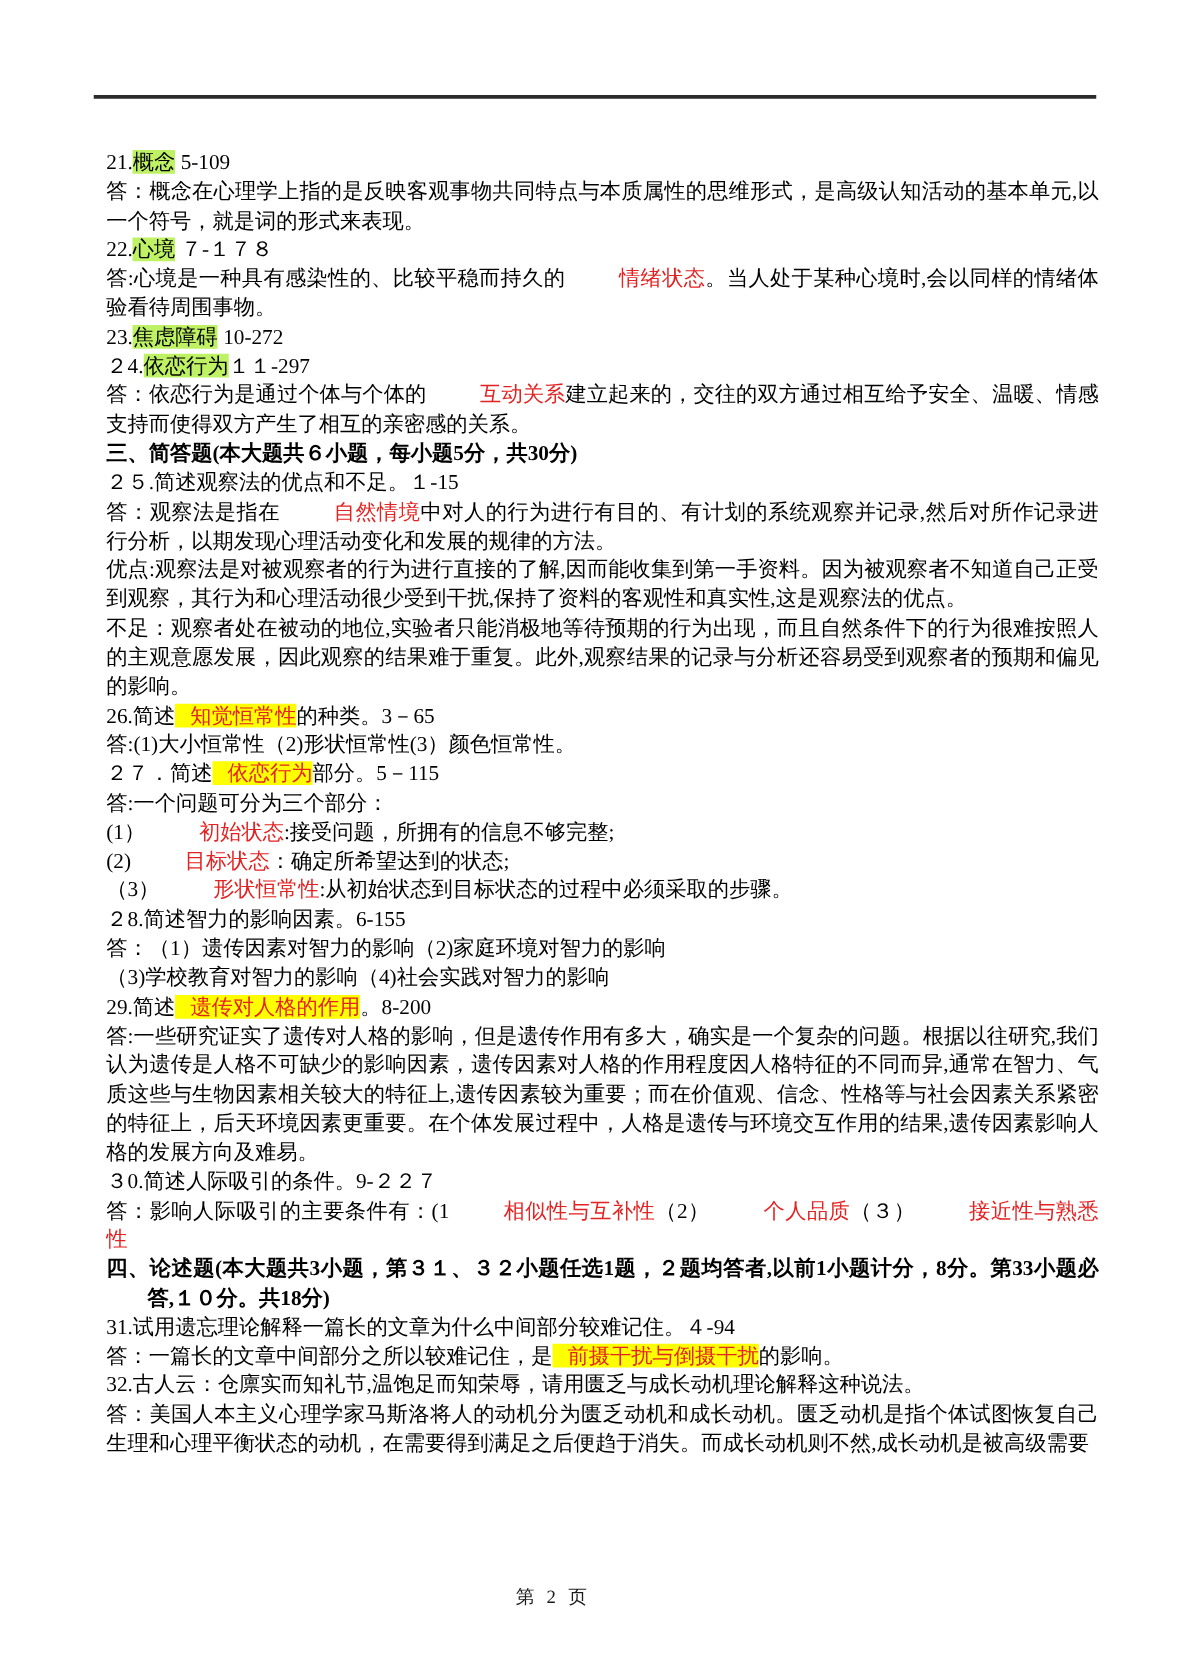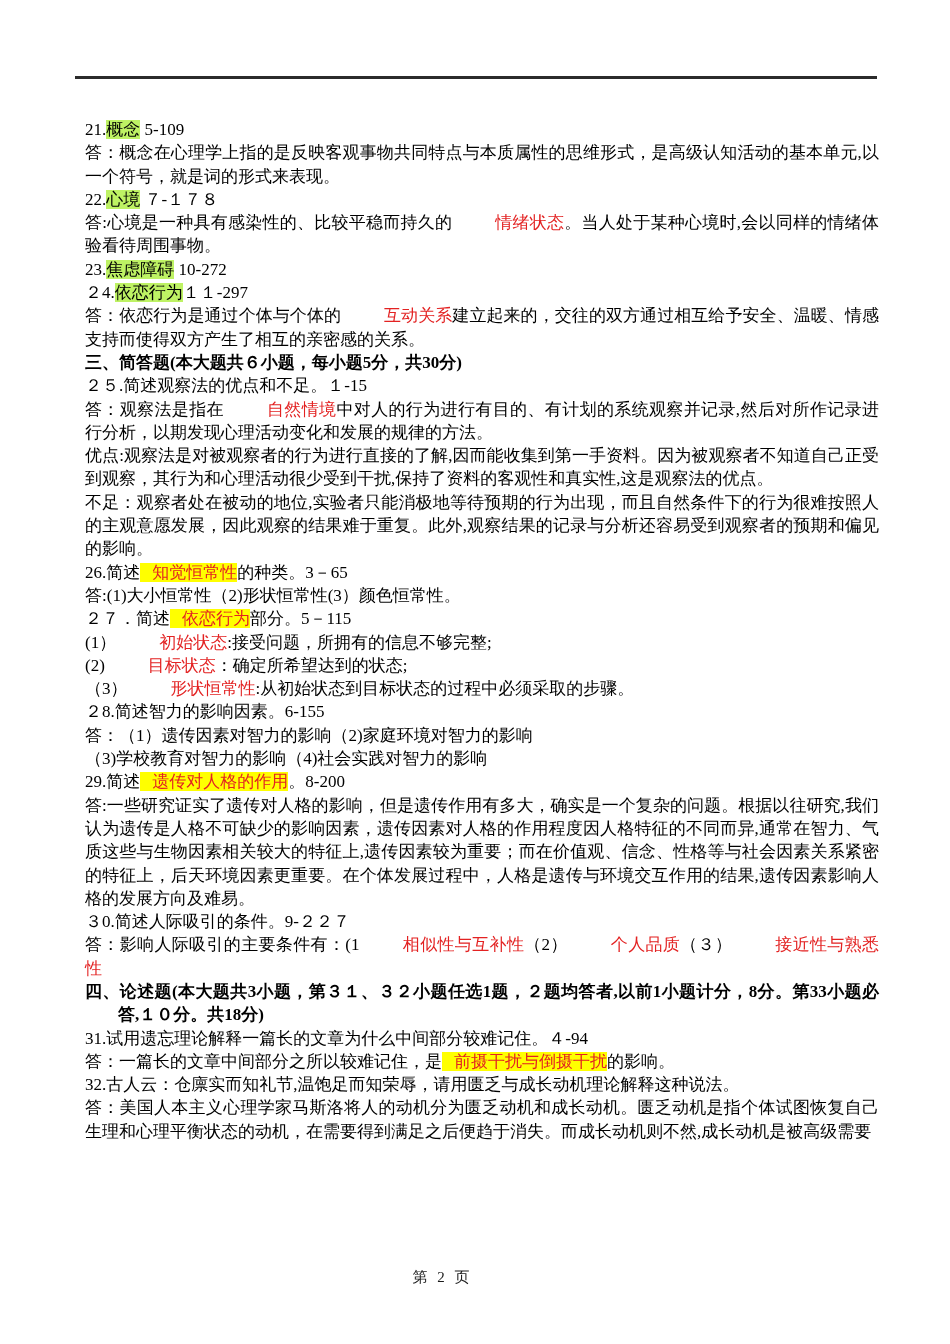--- a/index.html
+++ b/index.html
@@ -60,20 +60,21 @@
     <p class="line"><span class="run-n">２4.</span><span class="run-hl">依恋行为</span><span class="run-n">１１-297</span></p>
     <p class="line"><span class="run-n">答：依恋行为是通过个体与个体的</span><span class="run-r">互动关系</span><span class="run-n">建立起来的，交往的双方通过相互给予安全、温暖、情感支持而使得双方产生了相互的亲密感的关系。</span></p>
     <p class="line bold"><span class="run-n">三、简答题(本大题共６小题，每小题5分，共30分)</span></p>
     <p class="line"><span class="run-n">２５.简述观察法的优点和不足。１-15</span></p>
     <p class="line"><span class="run-n">答：观察法是指在</span><span class="run-r">自然情境</span><span class="run-n">中对人的行为进行有目的、有计划的系统观察并记录,然后对所作记录进行分析，以期发现心理活动变化和发展的规律的方法。</span></p>
     <p class="line"><span class="run-n">优点:观察法是对被观察者的行为进行直接的了解,因而能收集到第一手资料。因为被观察者不知道自己正受到观察，其行为和心理活动很少受到干扰,保持了资料的客观性和真实性,这是观察法的优点。</span></p>
     <p class="line"><span class="run-n">不足：观察者处在被动的地位,实验者只能消极地等待预期的行为出现，而且自然条件下的行为很难按照人的主观意愿发展，因此观察的结果难于重复。此外,观察结果的记录与分析还容易受到观察者的预期和偏见的影响。</span></p>
     <p class="line"><span class="run-n">26.简述</span><span class="run-hlr">知觉恒常性</span><span class="run-n">的种类。3－65</span></p>
     <p class="line"><span class="run-n">答:(1)大小恒常性（2)形状恒常性(3）颜色恒常性。</span></p>
     <p class="line"><span class="run-n">２７．简述</span><span class="run-hlr">依恋行为</span><span class="run-n">部分。5－115</span></p>
+    <p class="line"><span class="run-n">答:一个问题可分为三个部分：</span></p>
     <p class="line"><span class="run-n">(1）</span><span class="run-r">初始状态</span><span class="run-n">:接受问题，所拥有的信息不够完整;</span></p>
     <p class="line"><span class="run-n">(2)</span><span class="run-r">目标状态</span><span class="run-n">：确定所希望达到的状态;</span></p>
     <p class="line"><span class="run-n">（3）</span><span class="run-r">形状恒常性</span><span class="run-n">:从初始状态到目标状态的过程中必须采取的步骤。</span></p>
     <p class="line"><span class="run-n">２8.简述智力的影响因素。6-155</span></p>
     <p class="line"><span class="run-n">答：（1）遗传因素对智力的影响（2)家庭环境对智力的影响</span></p>
     <p class="line"><span class="run-n">（3)学校教育对智力的影响（4)社会实践对智力的影响</span></p>
     <p class="line"><span class="run-n">29.简述</span><span class="run-hlr">遗传对人格的作用</span><span class="run-n">。8-200</span></p>
     <p class="line"><span class="run-n">答:一些研究证实了遗传对人格的影响，但是遗传作用有多大，确实是一个复杂的问题。根据以往研究,我们认为遗传是人格不可缺少的影响因素，遗传因素对人格的作用程度因人格特征的不同而异,通常在智力、气质这些与生物因素相关较大的特征上,遗传因素较为重要；而在价值观、信念、性格等与社会因素关系紧密的特征上，后天环境因素更重要。在个体发展过程中，人格是遗传与环境交互作用的结果,遗传因素影响人格的发展方向及难易。</span></p>
     <p class="line"><span class="run-n">３0.简述人际吸引的条件。9-２２７</span></p>
     <p class="line"><span class="run-n">答：影响人际吸引的主要条件有：(1</span><span class="run-r">相似性与互补性</span><span class="run-n">（2）</span><span class="run-r">个人品质</span><span class="run-n">（３）</span><span class="run-r">接近性与熟悉性</span></p>

